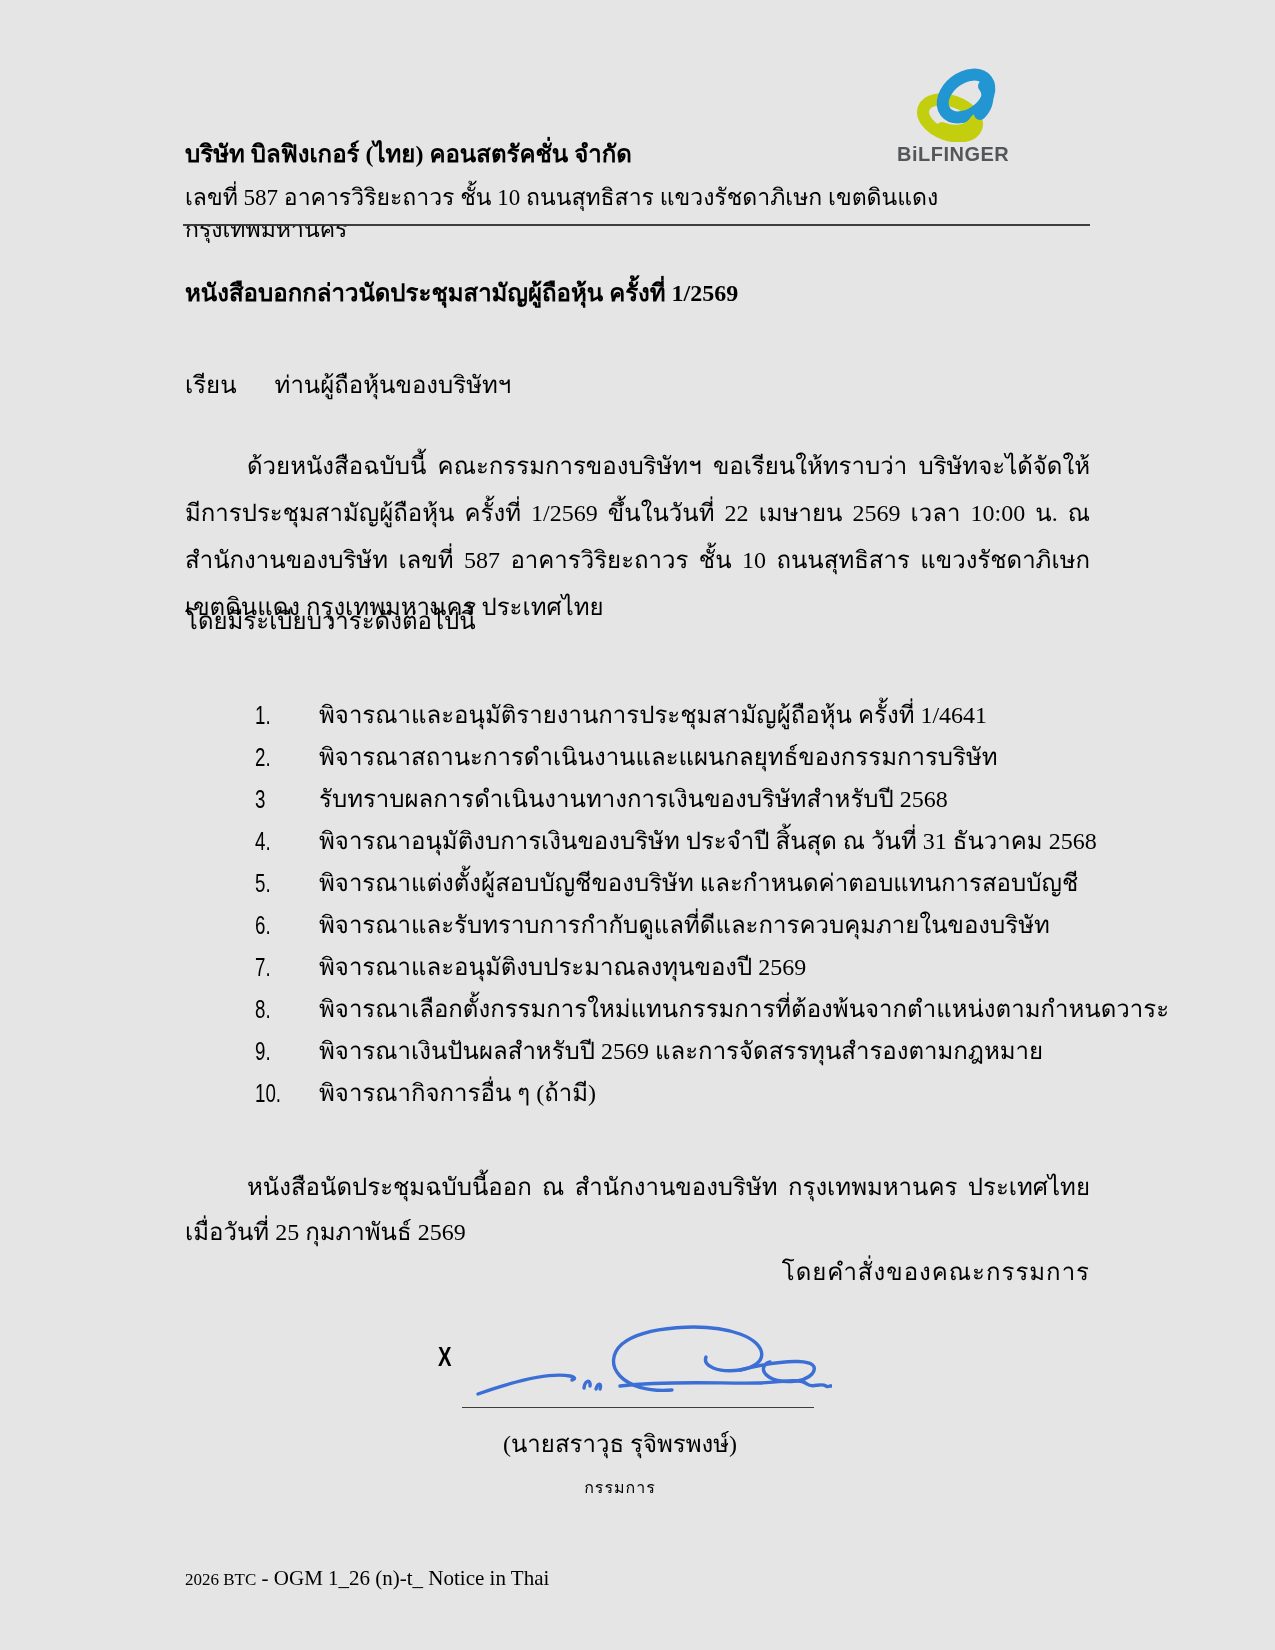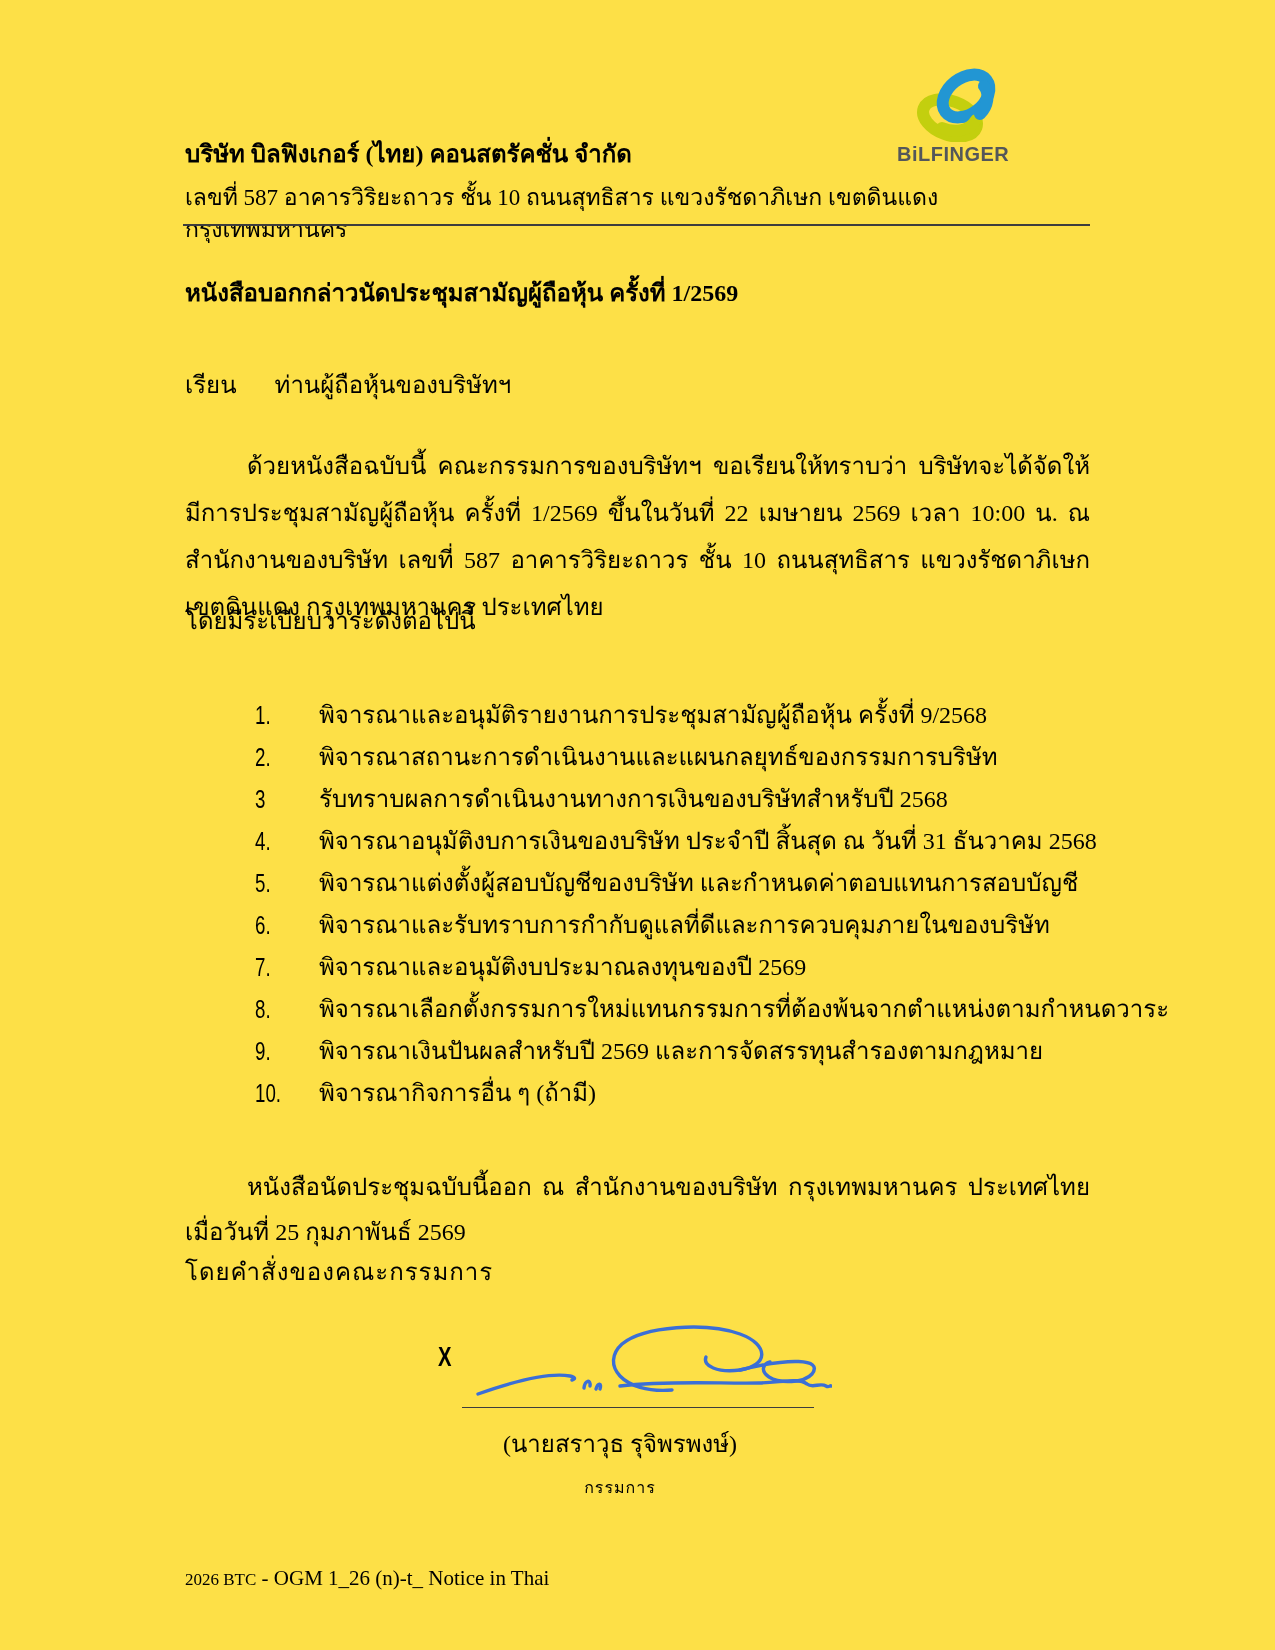--- a/index.html
+++ b/index.html
@@ -1,19 +1,19 @@
 <!DOCTYPE html>
 <html><head>
 <meta charset="utf-8">
 <style>
   html,body{margin:0;padding:0;background:#ffffff;}
   .page{
     position:relative;
     width:1275px;height:1650px;
-    background:#fde047;
+    background:#e5e5e5;
     font-family:"Liberation Serif","DejaVu Serif",serif;
     color:#000000;
     overflow:hidden;
   }
   
   .company-name{
     position:absolute;left:185px;top:138px;width:700px;
     font-size:24px;font-weight:bold;line-height:32px;
   }
   .company-address{
@@ -67,21 +67,21 @@
   .agenda-no span{display:inline-block;transform:scaleX(.72);transform-origin:left center;}
   .agenda-text{font-size:24px;white-space:nowrap;}
   
   .closing-para{
     position:absolute;left:185px;top:1165px;width:905px;
     font-size:24px;line-height:45px;
     text-align:justify;text-indent:62px;margin:0;
   }
   .by-order{
     position:absolute;left:185px;top:1256px;width:905px;
-    text-align:left;font-size:24px;line-height:32px;letter-spacing:1px;
+    text-align:right;font-size:24px;line-height:32px;letter-spacing:1px;
   }
   
   .x-mark{
     position:absolute;left:438px;top:1342px;
     font-family:"Liberation Sans","DejaVu Sans",sans-serif;
     font-weight:bold;font-size:27px;
     transform:scaleX(.75);transform-origin:left center;
   }
   .signature-svg{position:absolute;left:472px;top:1322px;}
   .sig-line{
@@ -134,21 +134,21 @@
     <span class="sal-label">เรียน</span><span>ท่านผู้ถือหุ้นของบริษัทฯ</span>
   </div>
 
   <p class="body-para">ด้วยหนังสือฉบับนี้ คณะกรรมการของบริษัทฯ ขอเรียนให้ทราบว่า บริษัทจะได้จัดให้มีการประชุมสามัญผู้ถือหุ้น ครั้งที่ 1/2569 ขึ้นในวันที่ 22 เมษายน 2569 เวลา 10:00 น. ณ สำนักงานของบริษัท เลขที่ 587 อาคารวิริยะถาวร ชั้น 10 ถนนสุทธิสาร แขวงรัชดาภิเษก เขตดินแดง กรุงเทพมหานคร ประเทศไทย</p>
 
   <div class="agenda-intro">โดยมีระเบียบวาระดังต่อไปนี้</div>
 
   <div class="agenda">
     <div class="agenda-row">
       <div class="agenda-no"><span>1.</span></div>
-      <div class="agenda-text">พิจารณาและอนุมัติรายงานการประชุมสามัญผู้ถือหุ้น ครั้งที่ 9/2568</div>
+      <div class="agenda-text">พิจารณาและอนุมัติรายงานการประชุมสามัญผู้ถือหุ้น ครั้งที่ 1/4641</div>
     </div>
     <div class="agenda-row">
       <div class="agenda-no"><span>2.</span></div>
       <div class="agenda-text">พิจารณาสถานะการดำเนินงานและแผนกลยุทธ์ของกรรมการบริษัท</div>
     </div>
     <div class="agenda-row">
       <div class="agenda-no"><span>3</span></div>
       <div class="agenda-text">รับทราบผลการดำเนินงานทางการเงินของบริษัทสำหรับปี 2568</div>
     </div>
     <div class="agenda-row">

